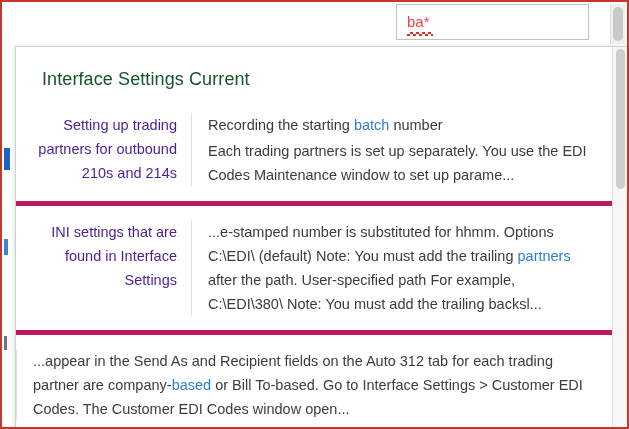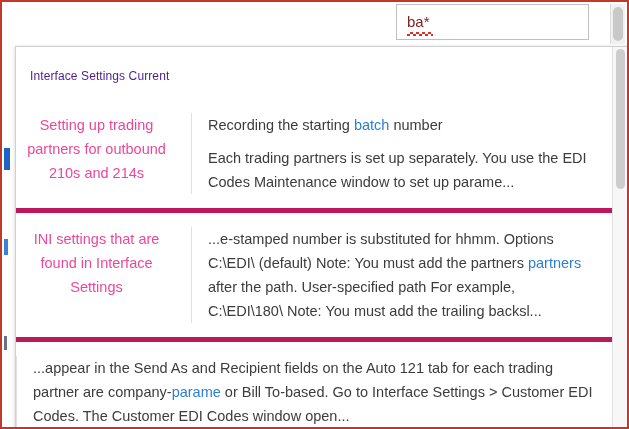--- a/index.html
+++ b/index.html
@@ -45,21 +45,21 @@
     height: 36px;
     box-sizing: border-box;
     border: 1px solid #bfbfbf;
     background: #ffffff;
   }
   .search-text {
     position: absolute;
     left: 10px;
     top: 8px;
     font-size: 15px;
-    color: #7f1d1d;
+    color: #ef4444;
     letter-spacing: 0px;
   }
   
   .squiggle {
     position: absolute;
     left: 10px;
     top: 27px;
     width: 26px;
     height: 4px;
     background-image:
@@ -134,24 +134,24 @@
     height: 383px;
     box-sizing: border-box;
     background: #ffffff;
     border: 1px solid #d0d0d0;
     box-shadow: 0 1px 4px rgba(0,0,0,0.18);
     overflow: hidden;
   }
 
   .panel-title {
     position: absolute;
-    left: 14px;
+    left: 26px;
     top: 22px;
-    font-size: 12px;
-    color: #4c1d95;
+    font-size: 18px;
+    color: #14532d;
     font-weight: normal;
     letter-spacing: 0.1px;
   }
 
   .results-list {
     position: absolute;
     left: 0;
     top: 52px;
     width: 597px;
     height: 331px;
@@ -166,40 +166,40 @@
   }
   .result-row + .result-row {
     border-top: 5px solid #be185d;
   }
 
   .result-title {
     flex: 0 0 175px;
     width: 175px;
     box-sizing: border-box;
     padding-right: 14px;
-    text-align: center;
+    text-align: right;
     font-size: 14.5px;
     line-height: 24px;
-    color: #ec4899;
+    color: #4c1d95;
   }
 
   .result-body {
     flex: 1 1 auto;
     box-sizing: border-box;
     border-left: 1px solid #e0e0e0;
     padding-left: 16px;
     padding-right: 20px;
     font-size: 14.5px;
     line-height: 24px;
     color: #3c3c3c;
   }
   .result-lead {
     display: block;
     color: #3c3c3c;
-    margin-bottom: 9px;
+    margin-bottom: 2px;
   }
   .hl {
     color: #2b7fd4;
   }
   .result-snippet {
     display: block;
     color: #3c3c3c;
   }
 
   
@@ -262,27 +262,27 @@
         <div class="result-title">Setting up trading partners for outbound 210s and 214s</div>
         <div class="result-body">
           <span class="result-lead"><span>Recording the starting </span><span class="hl">batch</span><span> number</span></span>
           <span class="result-snippet">Each trading partners is set up separately. You use the EDI Codes Maintenance window to set up parame...</span>
         </div>
       </div>
 
       <div class="result-row">
         <div class="result-title">INI settings that are found in Interface Settings</div>
         <div class="result-body">
-          <span class="result-snippet"><span>...e-stamped number is substituted for hhmm. Options C:\EDI\ (default) Note: You must add the partners </span><span class="hl">partners</span><span> after the path. User-specified path For example, C:\EDI\180\ Note: You must add the trailing backsl...</span></span>
+          <span class="result-snippet"><span>...e-stamped number is substituted for hhmm. Options C:\EDI\ (default) Note: You must add the trailing </span><span class="hl">partners</span><span> after the path. User-specified path For example, C:\EDI\380\ Note: You must add the trailing backsl...</span></span>
         </div>
       </div>
 
       <div class="result-row">
         <div class="result-body">
-          <span class="result-snippet"><span>...appear in the Send As and Recipient fields on the Auto 121 tab for each trading partner are company-</span><span class="hl">parame</span><span> or Bill To-based. Go to Interface Settings &gt; Customer EDI Codes. The Customer EDI Codes window open...</span></span>
+          <span class="result-snippet"><span>...appear in the Send As and Recipient fields on the Auto 312 tab for each trading partner are company-</span><span class="hl">based</span><span> or Bill To-based. Go to Interface Settings &gt; Customer EDI Codes. The Customer EDI Codes window open...</span></span>
         </div>
       </div>
 
     </div>
 
     <div class="panel-scrollbar">
       <div class="track"></div>
       <div class="thumb"></div>
     </div>
 

